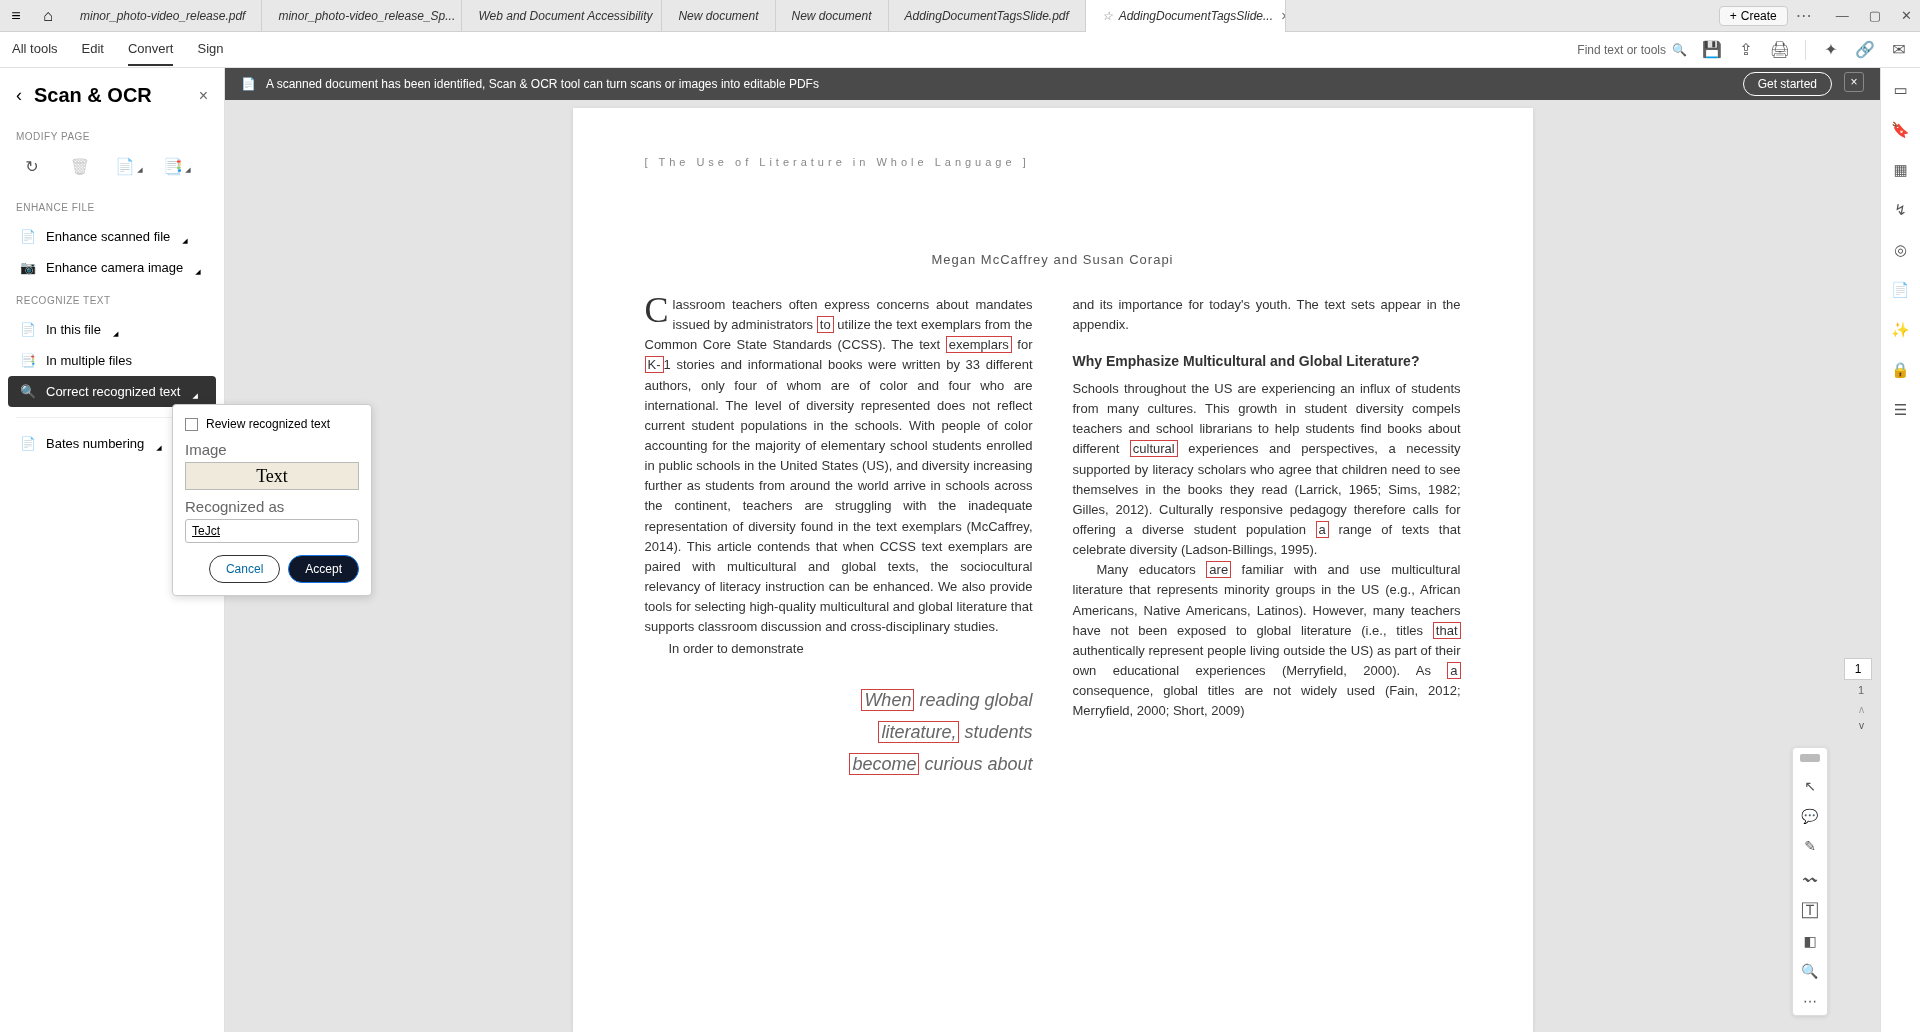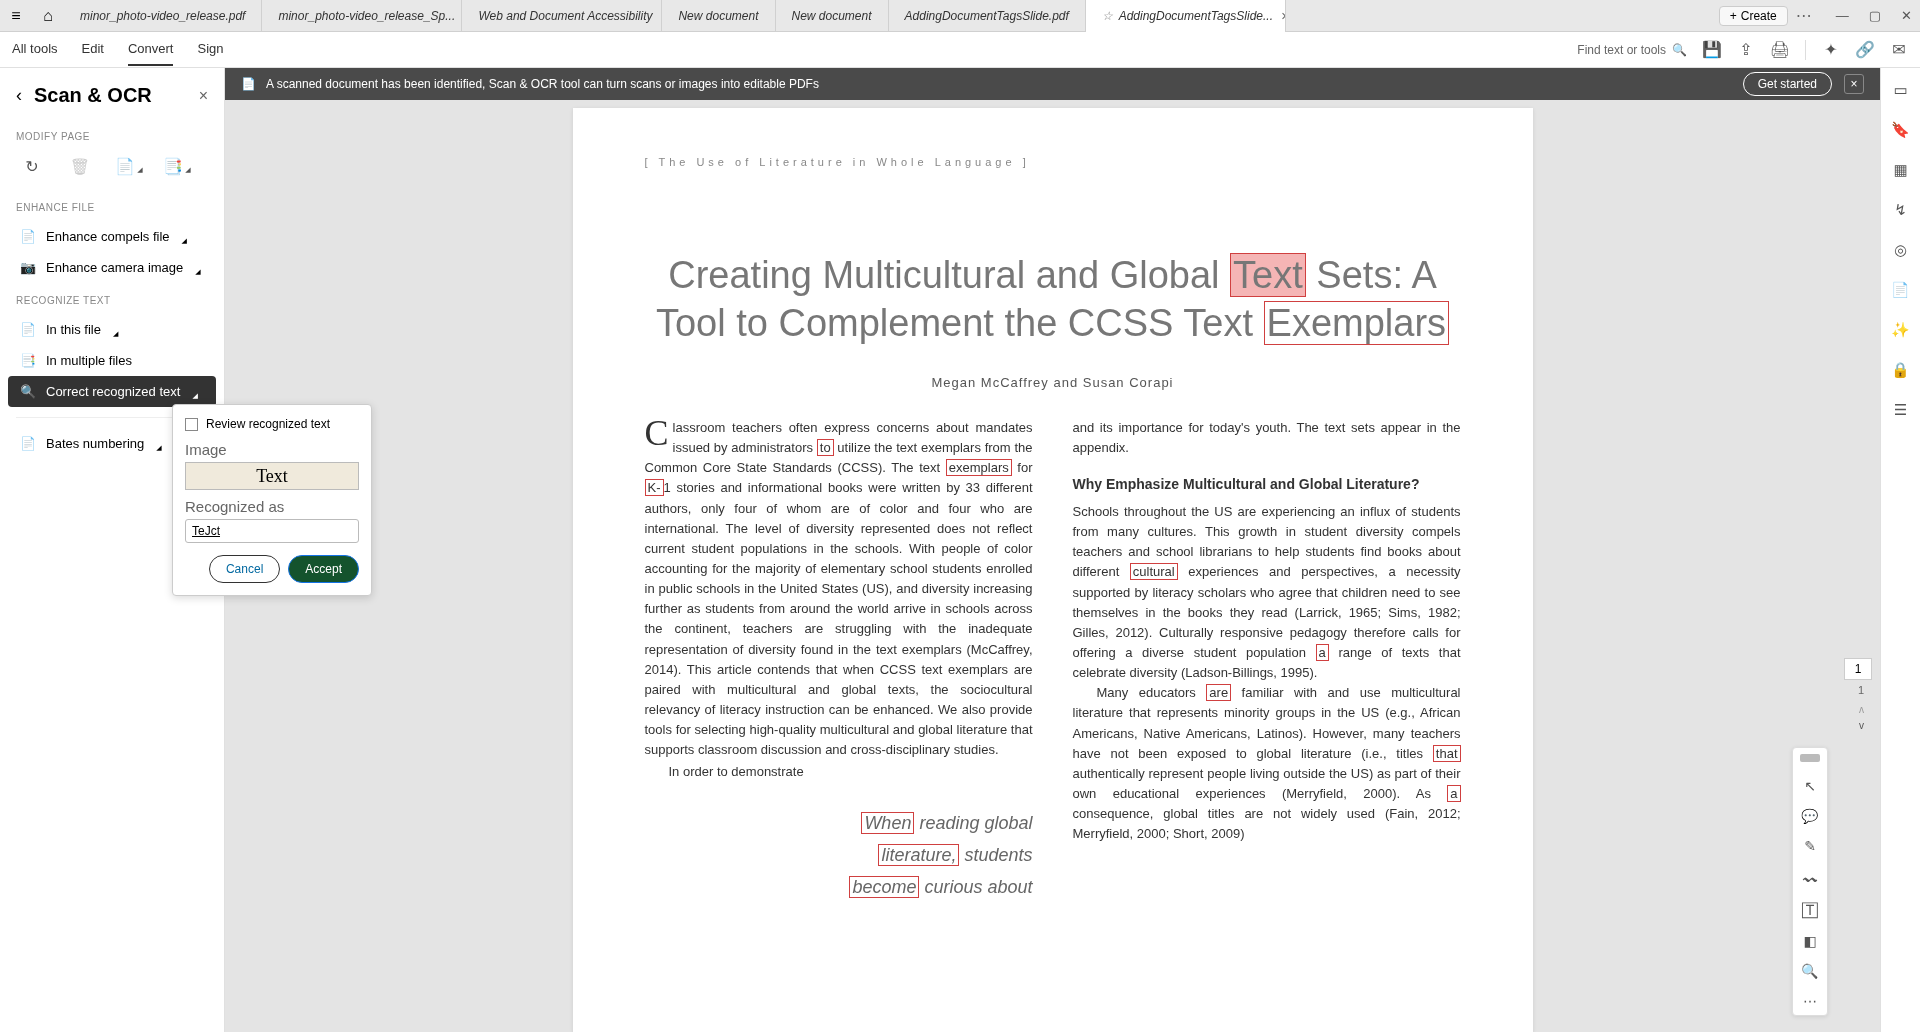--- a/index.html
+++ b/index.html
@@ -46,27 +46,27 @@
 
 .popup { position: absolute; left: 172px; top: 404px; width: 200px; background: #fff; border: 1px solid #ccc; border-radius: 4px; box-shadow: 0 2px 8px rgba(0,0,0,0.15); padding: 12px; z-index: 100; }
 .popup-row { display: flex; align-items: center; gap: 8px; font-size: 12px; margin-bottom: 10px; }
 .popup-checkbox { width: 13px; height: 13px; border: 1px solid #888; }
 .popup-label { font-size: 15px; color: #666; margin-bottom: 4px; }
 .popup-image { width: 100%; height: 28px; background: #F0EADC; border: 1px solid #bbb; display: flex; align-items: center; justify-content: center; font-family: Georgia, serif; font-size: 18px; margin-bottom: 8px; }
 .popup-input { width: 100%; border: 1px solid #bbb; border-radius: 3px; padding: 4px 6px; font-size: 12px; margin-bottom: 12px; text-decoration: underline; }
 .popup-buttons { display: flex; justify-content: flex-end; gap: 8px; }
 .btn { padding: 6px 16px; border-radius: 16px; font-size: 12px; cursor: pointer; border: 1px solid #333; }
 .btn.cancel { background: #fff; color: #0369a1; }
-.btn.accept { background: #14532d; color: #fff; border-color: #1473E6; }
+.btn.accept { background: #0f172a; color: #fff; border-color: #1473E6; }
 
 
 .content-area { flex: 1; display: flex; flex-direction: column; position: relative; }
 .banner { height: 32px; background: #4a4a4a; color: #fff; display: flex; align-items: center; padding: 0 16px; font-size: 12px; }
 .banner-icon { margin-right: 10px; }
-.banner-right { margin-left: auto; display: flex; align-items: center; gap: 12px; }
+.banner-right { margin-left: auto; display: flex; gap: 12px; }
 .get-started-btn { border: 1px solid #fff; border-radius: 14px; padding: 4px 14px; cursor: pointer; font-size: 12px; }
 .banner-close { cursor: pointer; border: 1px solid #888; border-radius: 3px; width: 20px; height: 20px; display: flex; align-items: center; justify-content: center; }
 
 
 .doc-viewer { flex: 1; background: #e4e4e4; overflow: auto; display: flex; justify-content: center; padding-top: 8px; }
 .page { width: 960px; background: #fff; padding: 48px 72px; font-family: Georgia, 'Times New Roman', serif; color: #444; box-shadow: 0 1px 4px rgba(0,0,0,0.1); }
 .page-header { text-align: left; font-size: 11px; letter-spacing: 4px; color: #888; margin-bottom: 84px; }
 .doc-title { font-size: 38px; line-height: 1.25; color: #777; text-align: center; margin-bottom: 28px; font-weight: normal; }
 .hl { border: 1px solid #d04040; padding: 0 2px; }
 .hl.selected { background: #f5b5b5; }
@@ -167,21 +167,21 @@
     <div class="section-label">MODIFY PAGE</div>
     <div class="icon-row">
       <div class="icon-btn">↻</div>
       <div class="icon-btn disabled">🗑</div>
       <div class="icon-btn">📄<span class="corner-tri">◢</span></div>
       <div class="icon-btn">📑<span class="corner-tri">◢</span></div>
     </div>
     <div class="section-label">ENHANCE FILE</div>
     <div class="sidebar-item">
       <span class="item-icon">📄</span>
-      <span>Enhance compels file</span>
+      <span>Enhance scanned file</span>
         <span class="corner-tri">◢</span>
     </div>
     <div class="sidebar-item">
       <span class="item-icon">📷</span>
       <span>Enhance camera image</span>
         <span class="corner-tri">◢</span>
     </div>
     <div class="section-label">RECOGNIZE TEXT</div>
     <div class="sidebar-item">
       <span class="item-icon">📄</span>
@@ -211,23 +211,20 @@
       <span>A scanned document has been identified, Scan &amp; OCR tool can turn scans or images into editable PDFs</span>
       <div class="banner-right">
         <div class="get-started-btn">Get started</div>
         <div class="banner-close">×</div>
       </div>
     </div>
 
     <div class="doc-viewer">
       <div class="page">
         <div class="page-header">[ The Use of Literature in Whole Language ]</div>
-        <h1 class="doc-title">
-          <span>Creating Multicultural and Global </span><span class="hl selected">Text</span><span> Sets: A Tool to Complement the CCSS Text </span><span class="hl">Exemplars</span>
-        </h1>
         <div class="authors">Megan McCaffrey and Susan Corapi</div>
         <div class="columns">
           <div class="col">
             <p><span class="dropcap">C</span><span>lassroom teachers often express concerns about mandates issued by administrators </span><span class="hl">to</span><span> utilize the text exemplars from the Common Core State Standards (CCSS). The text </span><span class="hl">exemplars</span><span> for </span><span class="hl">K-</span><span>1 stories and informational books were written by 33 different authors, only four of whom are of color and four who are international. The level of diversity represented does not reflect current student populations in the schools. With people of color accounting for the majority of elementary school students enrolled in public schools in the United States (US), and diversity increasing further as students from around the world arrive in schools across the continent, teachers are struggling with the inadequate representation of diversity found in the text exemplars (McCaffrey, 2014). This article contends that when CCSS text exemplars are paired with multicultural and global texts, the sociocultural relevancy of literacy instruction can be enhanced. We also provide tools for selecting high-quality multicultural and global literature that supports classroom discussion and cross-disciplinary studies.</span></p>
             <p style="text-indent:24px;margin-top:2px;">In order to demonstrate</p>
             <div class="pullquote">
               <span class="hl">When</span><span> reading global </span><br>
               <span class="hl">literature,</span><span> students </span><br>
               <span class="hl">become</span><span> curious about</span>
             </div>

